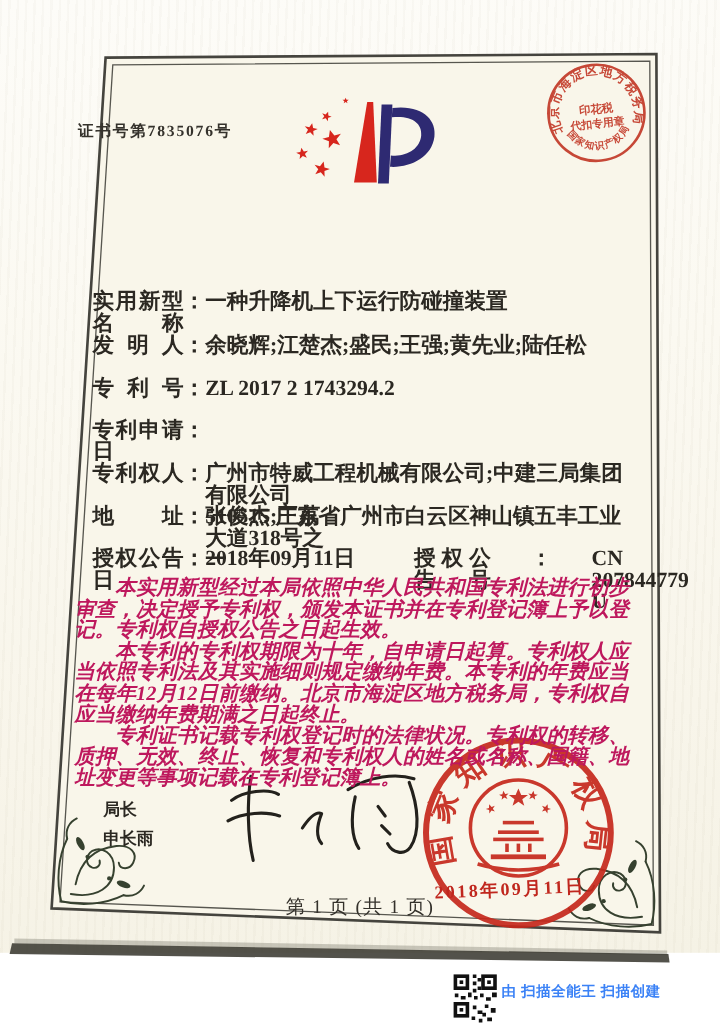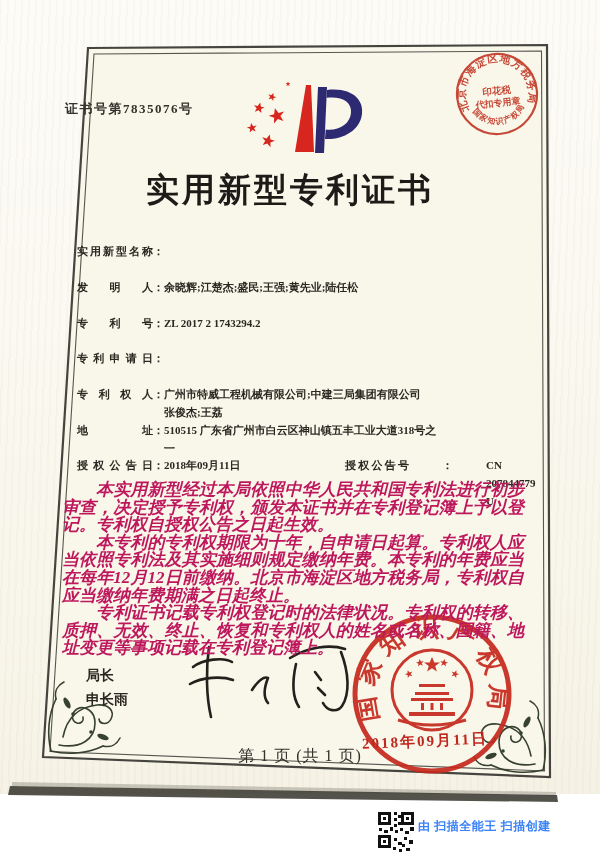--- a/index.html
+++ b/index.html
@@ -14,21 +14,21 @@
   }
   .sheet::after{
     content:"";position:absolute;inset:0;
     background:repeating-linear-gradient(92deg,rgba(130,118,84,0.035) 0 2px,transparent 2px 7px);
     pointer-events:none;
   }
   .overlay{position:absolute;left:0;top:0;z-index:2;}
   .txt{position:absolute;z-index:3;}
   .cert-no{left:65px;top:100px;font-size:13px;font-weight:bold;letter-spacing:1.5px;color:#35322c;}
   .title{left:140px;top:168px;width:300px;text-align:center;font-size:33px;font-weight:bold;letter-spacing:3px;color:#1d1b17;}
-  .frow{left:77px;font-size:11px;font-weight:bold;line-height:18px;color:#2b2822;display:flex;align-items:flex-start;}
+  .frow{left:77px;font-size:18px;font-weight:bold;line-height:18px;color:#2b2822;display:flex;align-items:flex-start;}
   .flabel{display:inline-block;width:76px;text-align:justify;text-align-last:justify;flex:none;}
   .fcolon{flex:none;}
   .fval{display:inline-block;width:352px;white-space:pre-line;}
   .grant-right{position:absolute;left:268px;top:0;display:flex;gap:33px;}
   .grant-right .flabel{width:64px;}
   .bodytext{left:62px;top:481px;width:462px;font-size:17px;line-height:17.6px;
     font-style:italic;text-align:justify;color:#be185d;}
   .bodytext p{margin:0;text-indent:2em;font-weight:600;}
   .director{left:86px;top:664px;font-size:14px;font-weight:bold;line-height:24px;color:#2b2822;}
   .sealdate{left:362px;top:732px;font-size:15px;font-weight:bold;letter-spacing:2px;
@@ -153,25 +153,25 @@
       <rect x="383" y="840" width="3" height="3"></rect>
       <path d="M394,812h3v3h-3z M394,818h3v3h-3z M394,824h3v3h-3z M398,815h3v3h-3z M398,822h3v3h-3z
                M379,828h3v3h-3z M384,830h4v3h-4z M390,827h3v4h-3z M395,830h3v3h-3z M400,828h3v3h-3z
                M405,831h4v3h-4z M410,827h4v4h-4z M404,837h3v3h-3z M409,840h4v4h-4z M402,844h3v3h-3z
                M394,838h3v3h-3z M398,842h4v3h-4z M393,847h3v3h-3z M399,849h3v3h-3z M406,848h4v3h-4z"></path>
     </g>
   </svg>
 
   <div class="txt cert-no">证书号第7835076号</div>
 
-  <div class="txt title">实用新型专利证书</div>
 
   <div class="txt frow" style="top:242px;">
     <span class="flabel">实用新型名称</span>
       <span class="fcolon">：</span>
+      <span class="fval">一种升降机上下运行防碰撞装置</span>
   </div>
 
   <div class="txt frow" style="top:278px;">
     <span class="flabel">发明人</span>
       <span class="fcolon">：</span>
       <span class="fval">余晓辉;江楚杰;盛民;王强;黄先业;陆任松</span>
   </div>
 
   <div class="txt frow" style="top:314px;">
     <span class="flabel">专利号</span>

